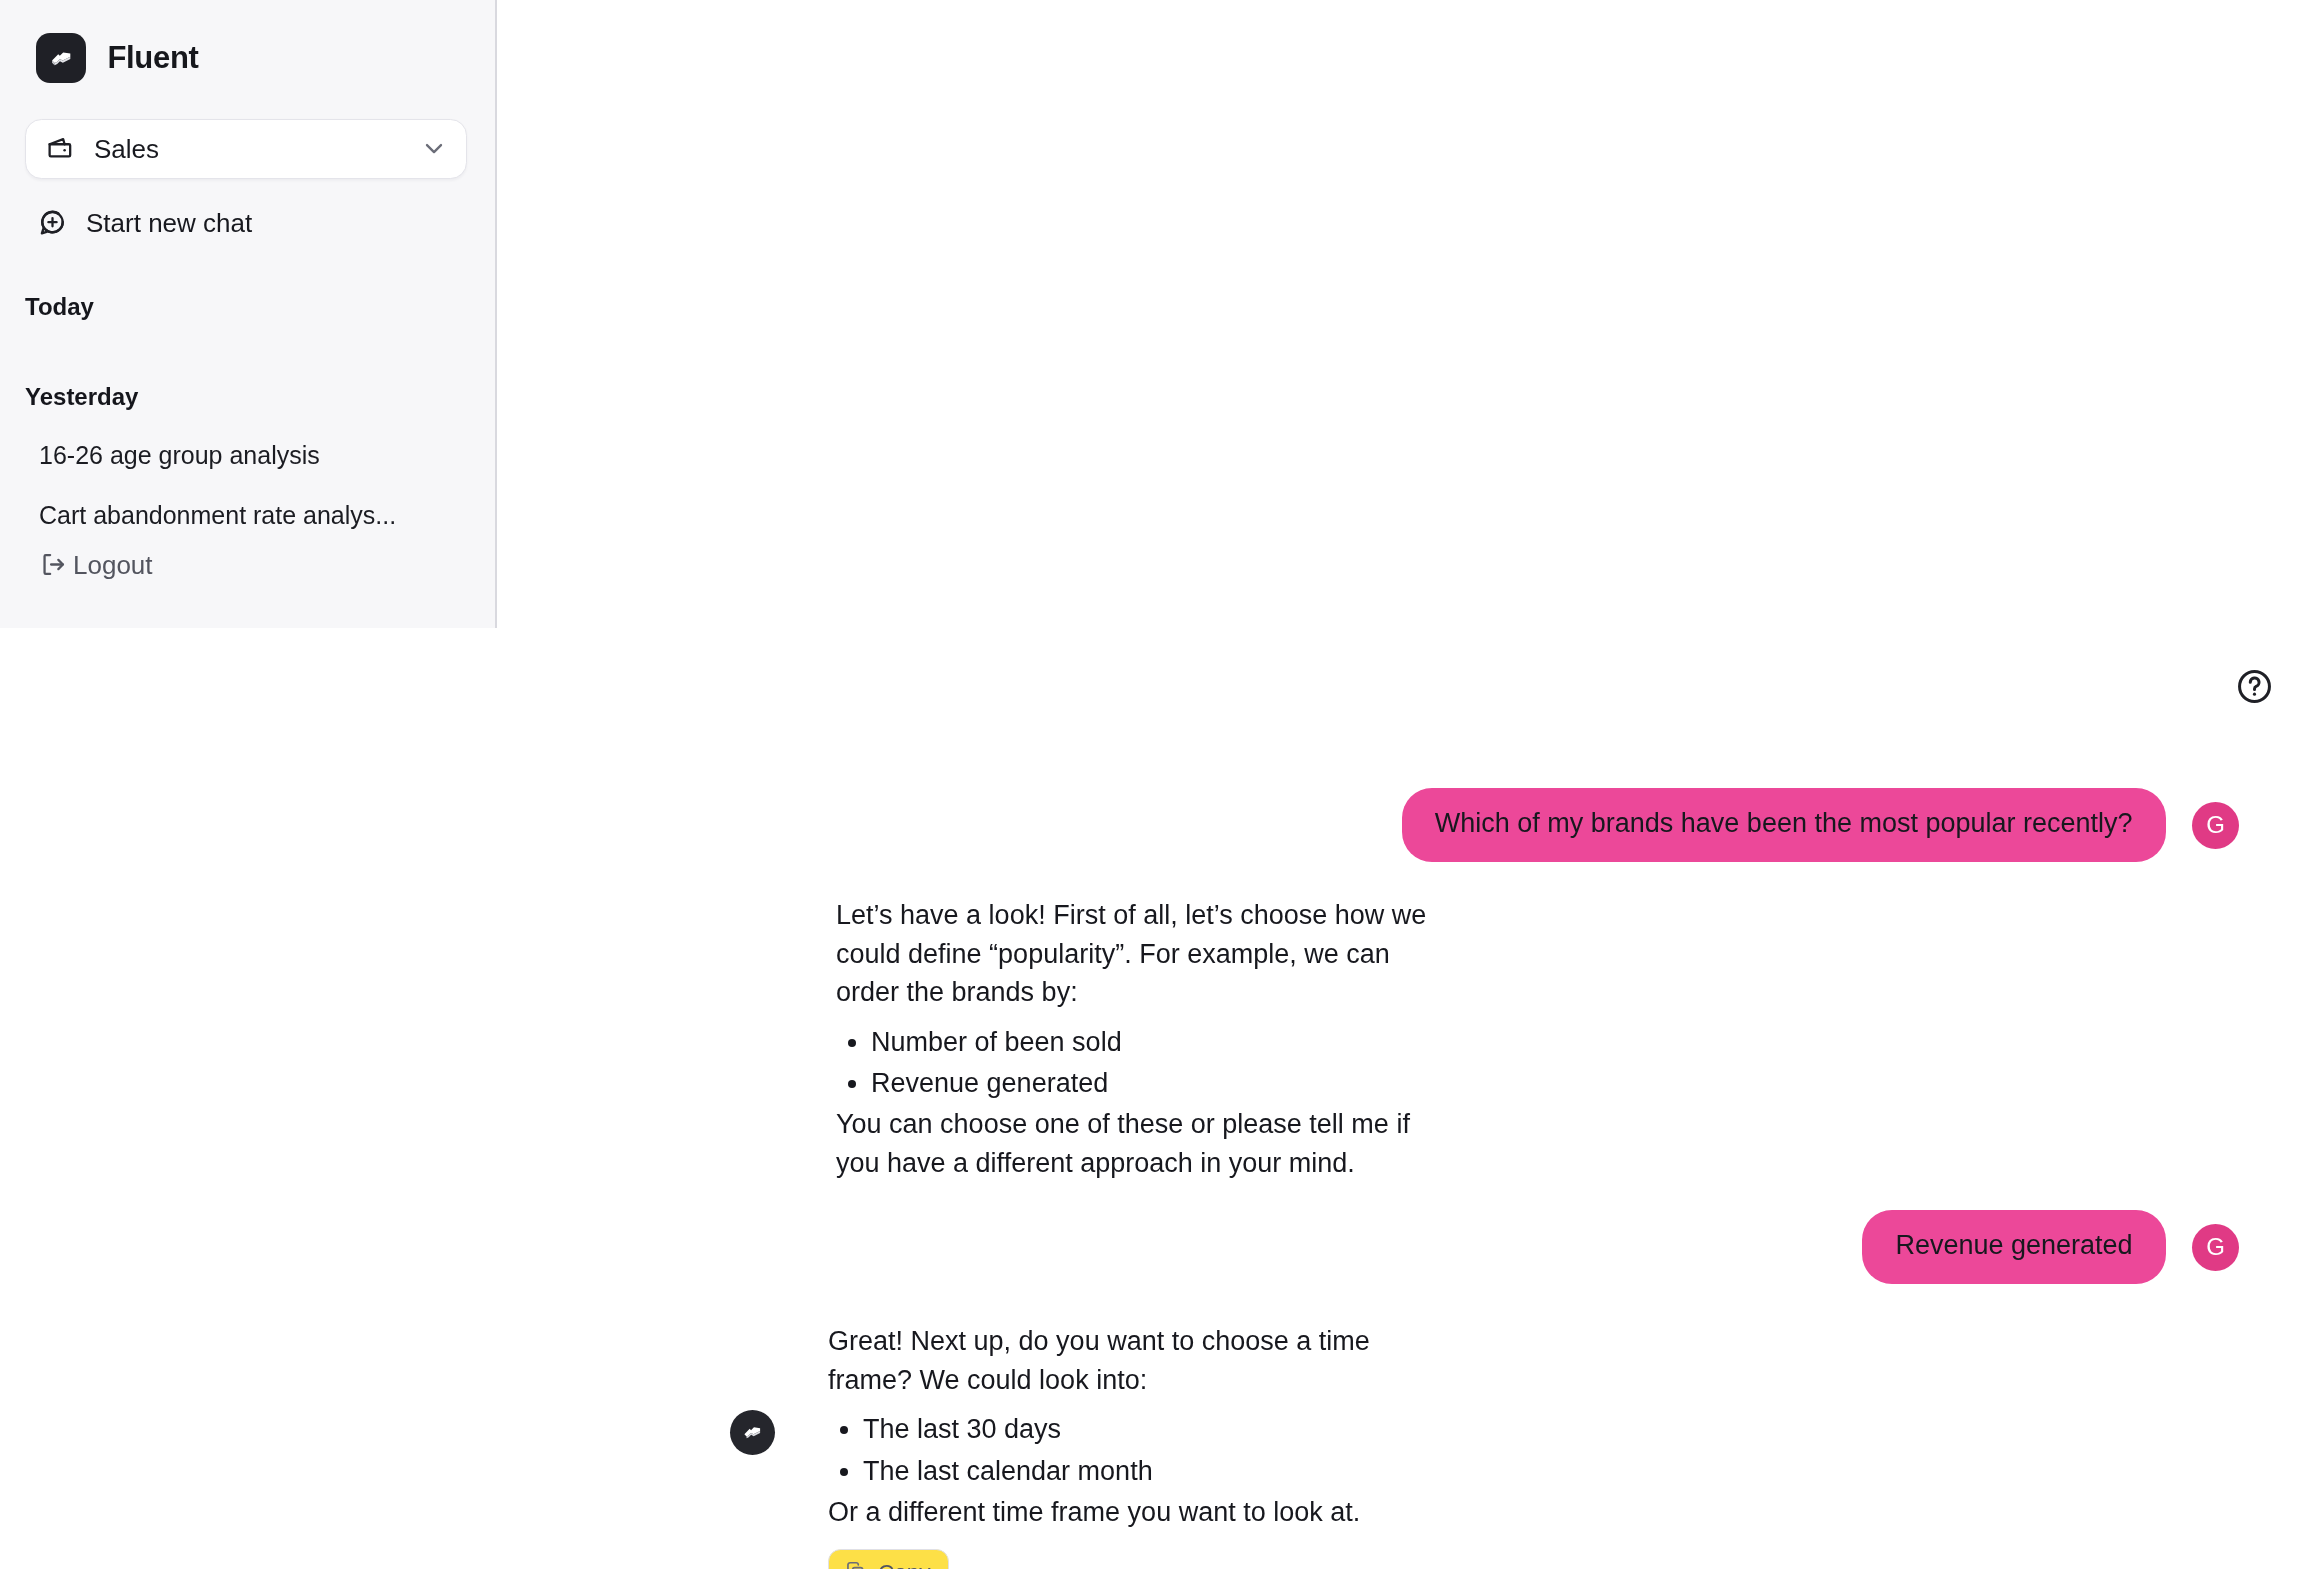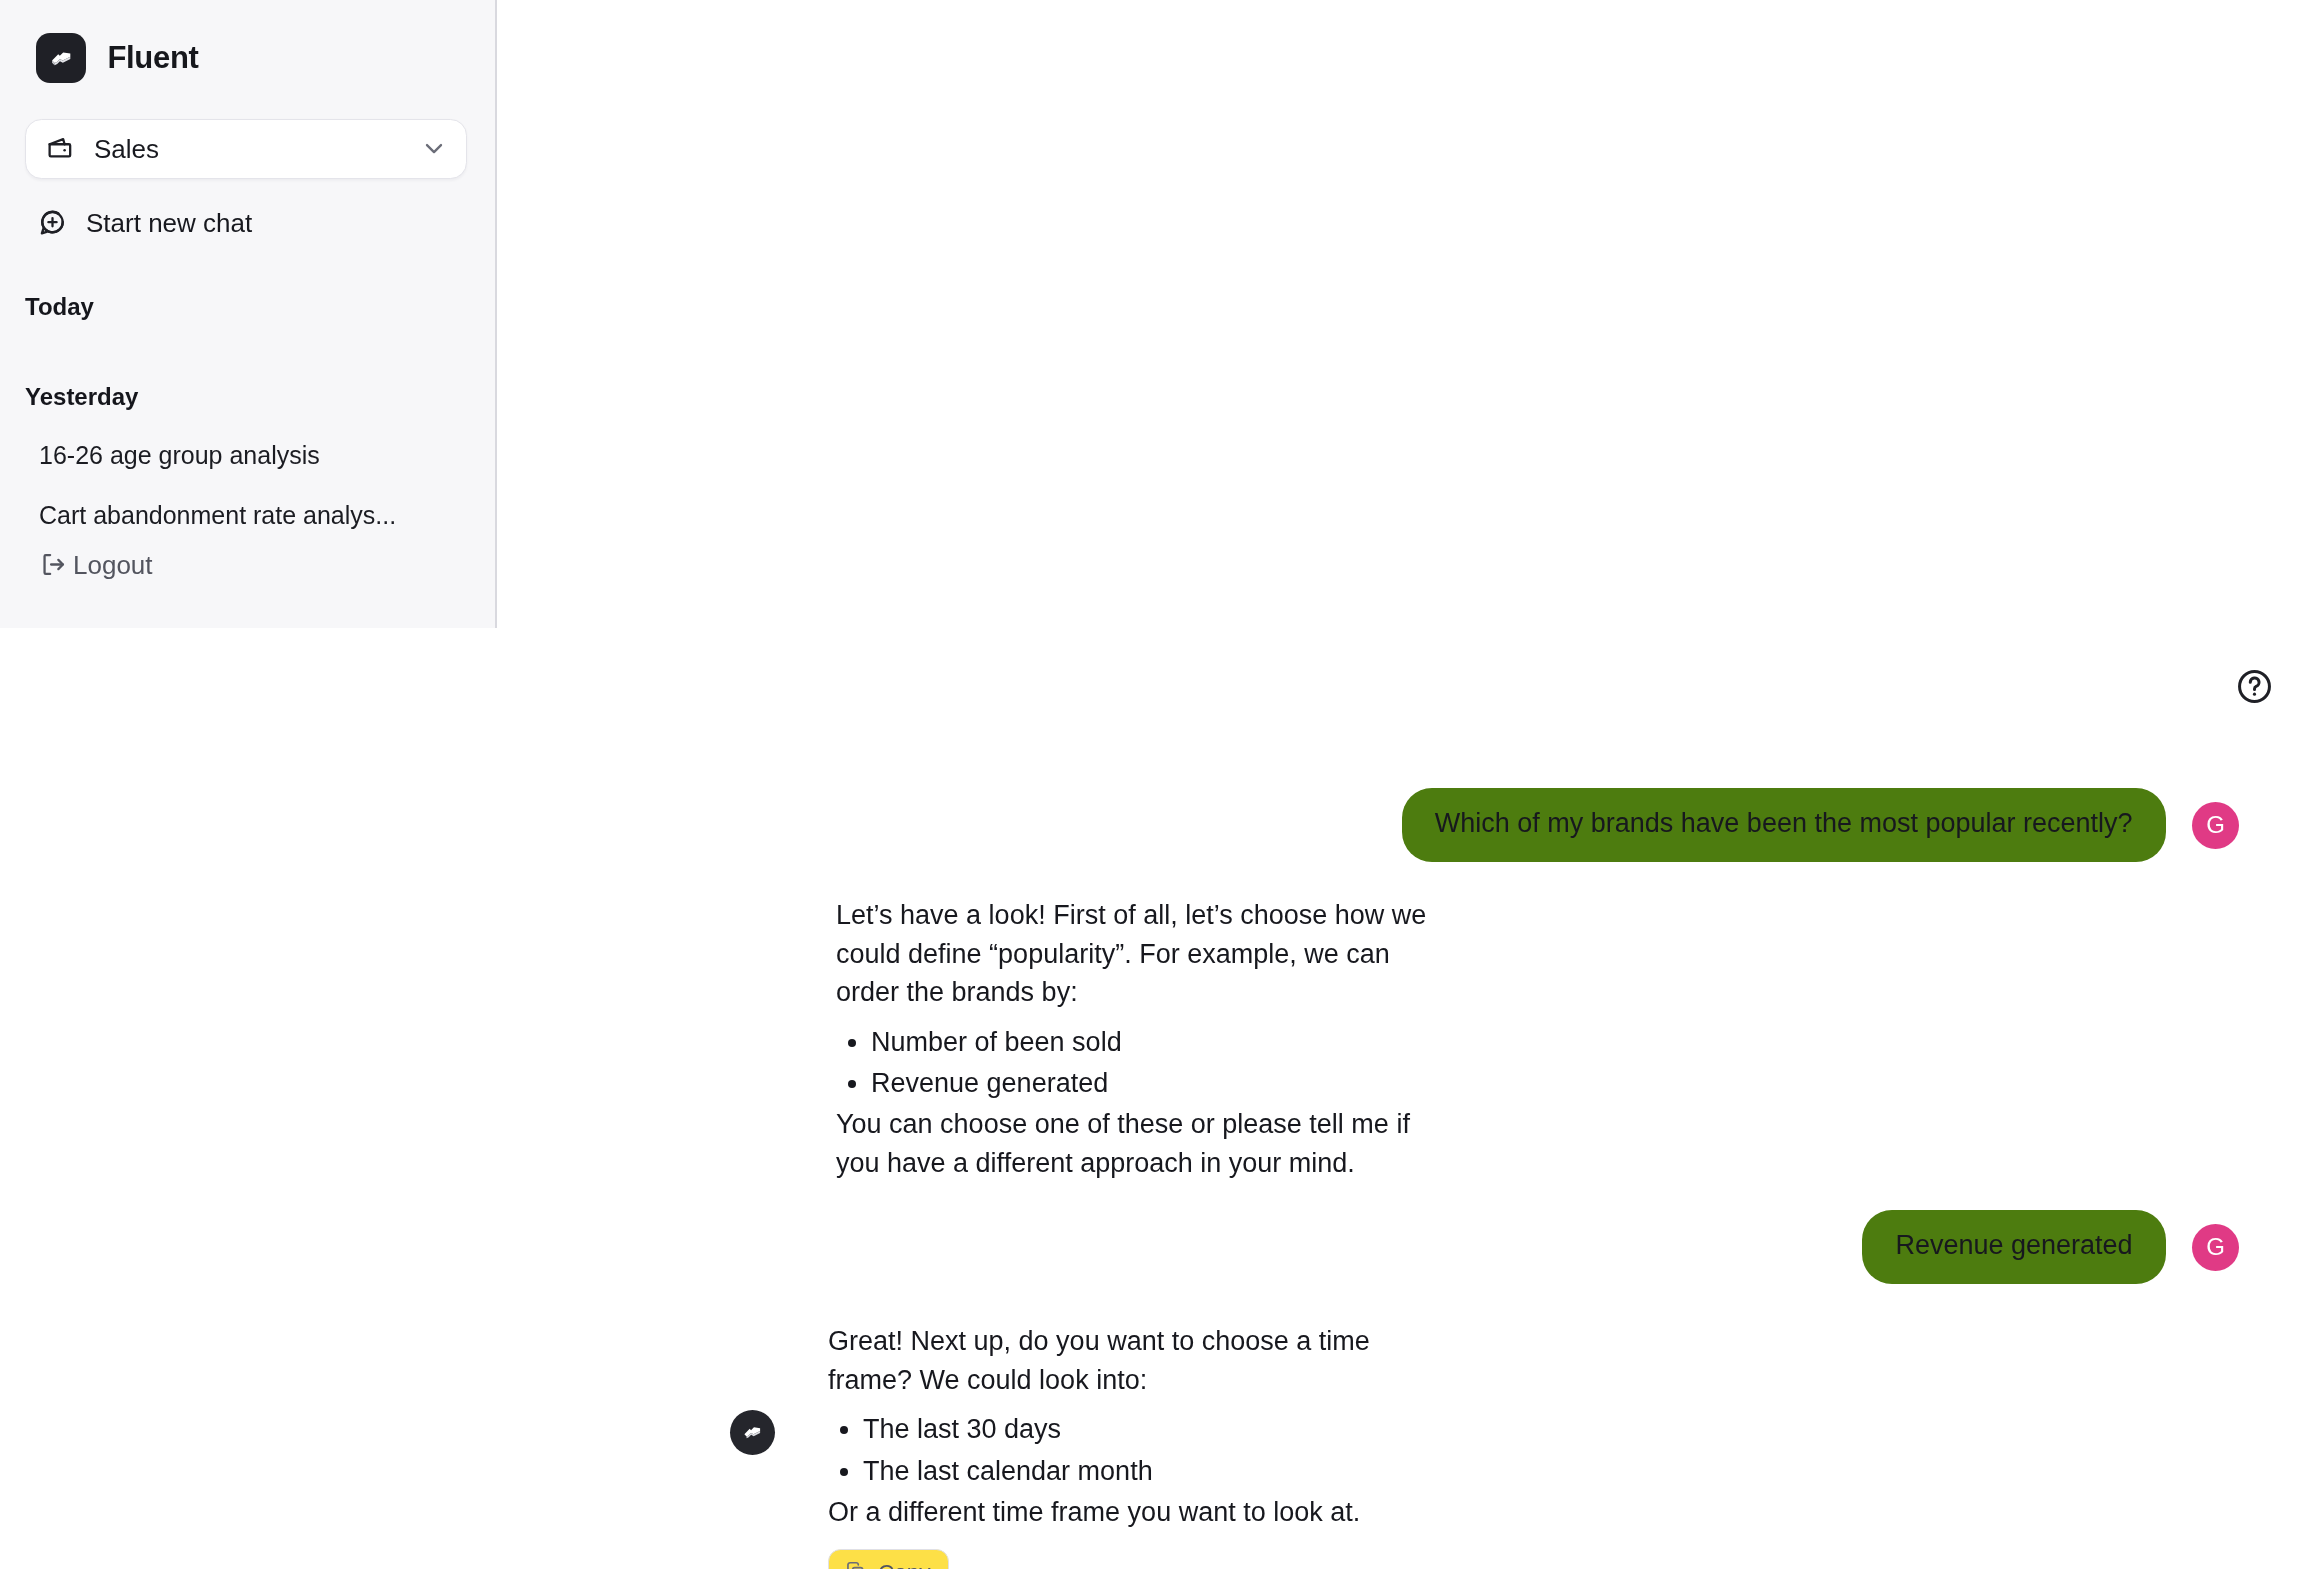--- a/index.html
+++ b/index.html
@@ -99,21 +99,21 @@
     flex: 1;
     padding: 160px 0 0 0;
     overflow: hidden;
     position: relative;
   }
   .msg-row { display: flex; position: relative; }
   .msg-row.user { justify-content: flex-end; padding-right: 80px; }
   .msg-row.assistant { justify-content: flex-start; padding-left: 0; }
 
   .bubble-user {
-    background: #4d7c0f;
+    background: #ec4899;
     border-radius: 30px;
     padding: 19px 33px 21.4px 33px;
     font-size: 27px; color: #17181e;
     max-width: 1069px; line-height: 1.25;
   }
   .avatar-user {
     width: 47px; height: 47px; border-radius: 50%;
     background: #e03a85;
     color: #ffffff; font-size: 24px;
     display: flex; align-items: center; justify-content: center;

